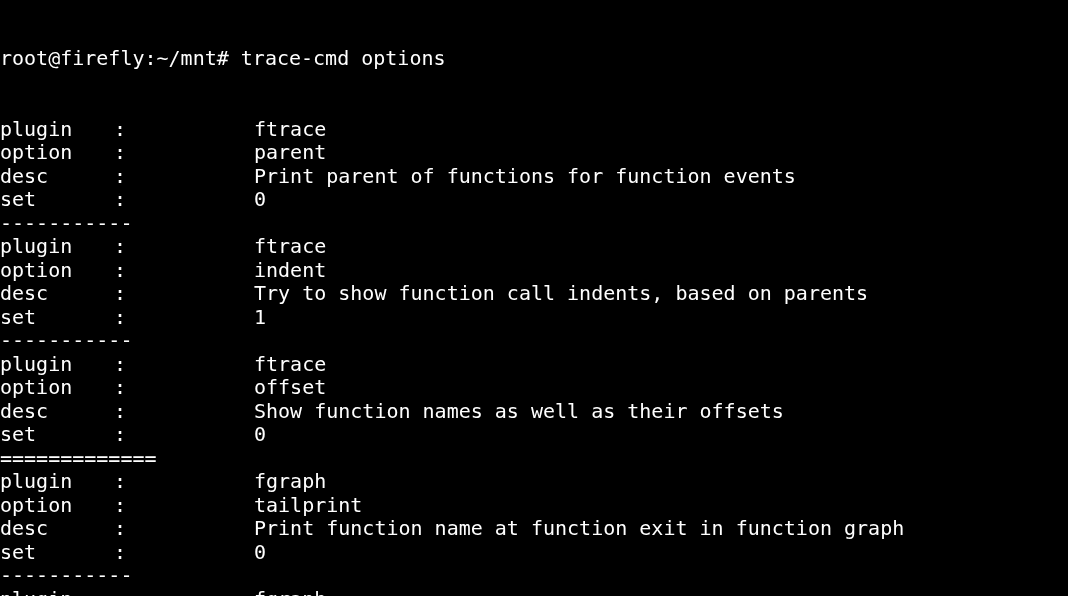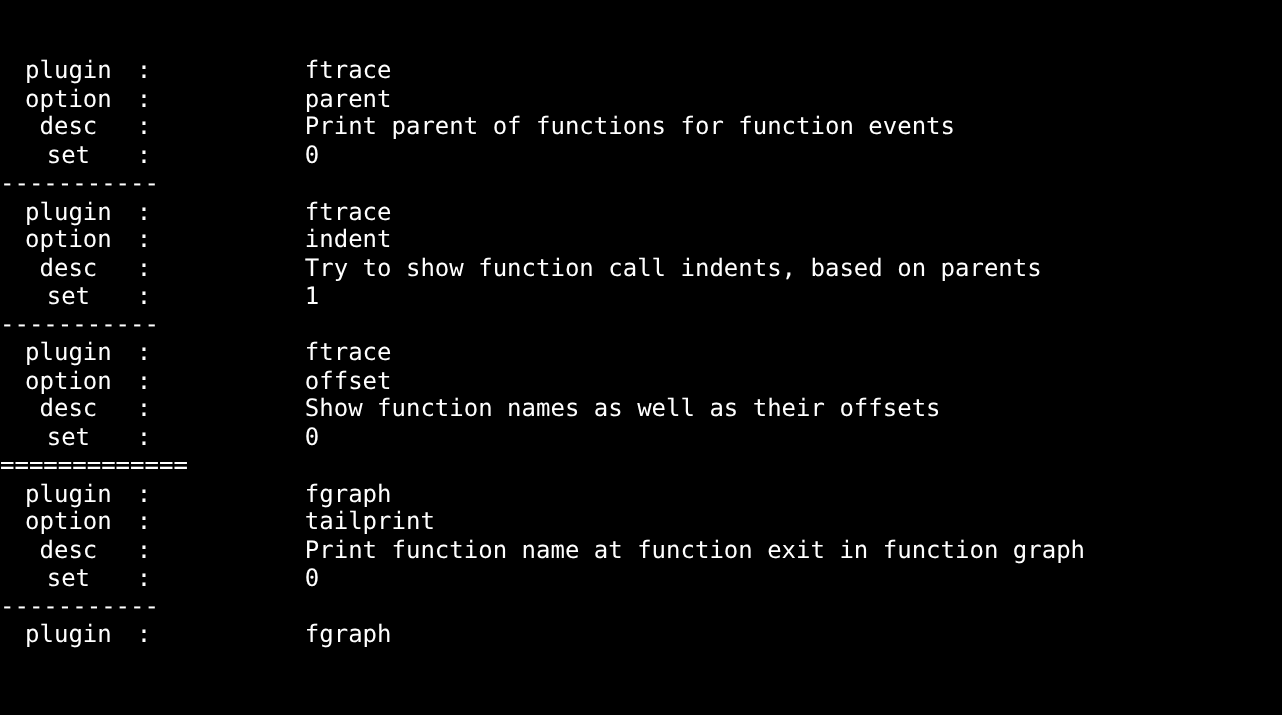--- a/index.html
+++ b/index.html
@@ -13,23 +13,24 @@
     width: 1068px;
     height: 596px;
     overflow: hidden;
     font-weight: 500;
   }
   .terminal {
     white-space: pre;
     padding: 0;
   }
   .row { display: block; }
-  .label { display: inline-block; width: 114px; text-align: center; }
+  .label { display: inline-block; width: 114px; text-align: left; }
   .colon { display: inline-block; width: 12px; text-align: left; }
   .gap { display: inline-block; width: 90px; }
   .val { display: inline-block; margin-left: 38px; }
 </style>
 </head>
 <body>
 
 <div class="terminal">
+  <span class="row"><span>root@firefly:~/mnt# </span><span>trace-cmd options</span></span>
   <div id="output"><span class="row"><span class="label">plugin</span><span class="colon">:</span><span class="gap"></span><span class="val">ftrace</span></span><span class="row"><span class="label">option</span><span class="colon">:</span><span class="gap"></span><span class="val">parent</span></span><span class="row"><span class="label">desc</span><span class="colon">:</span><span class="gap"></span><span class="val">Print parent of functions for function events</span></span><span class="row"><span class="label">set</span><span class="colon">:</span><span class="gap"></span><span class="val">0</span></span><span class="row">-----------</span><span class="row"><span class="label">plugin</span><span class="colon">:</span><span class="gap"></span><span class="val">ftrace</span></span><span class="row"><span class="label">option</span><span class="colon">:</span><span class="gap"></span><span class="val">indent</span></span><span class="row"><span class="label">desc</span><span class="colon">:</span><span class="gap"></span><span class="val">Try to show function call indents, based on parents</span></span><span class="row"><span class="label">set</span><span class="colon">:</span><span class="gap"></span><span class="val">1</span></span><span class="row">-----------</span><span class="row"><span class="label">plugin</span><span class="colon">:</span><span class="gap"></span><span class="val">ftrace</span></span><span class="row"><span class="label">option</span><span class="colon">:</span><span class="gap"></span><span class="val">offset</span></span><span class="row"><span class="label">desc</span><span class="colon">:</span><span class="gap"></span><span class="val">Show function names as well as their offsets</span></span><span class="row"><span class="label">set</span><span class="colon">:</span><span class="gap"></span><span class="val">0</span></span><span class="row">=============</span><span class="row"><span class="label">plugin</span><span class="colon">:</span><span class="gap"></span><span class="val">fgraph</span></span><span class="row"><span class="label">option</span><span class="colon">:</span><span class="gap"></span><span class="val">tailprint</span></span><span class="row"><span class="label">desc</span><span class="colon">:</span><span class="gap"></span><span class="val">Print function name at function exit in function graph</span></span><span class="row"><span class="label">set</span><span class="colon">:</span><span class="gap"></span><span class="val">0</span></span><span class="row">-----------</span><span class="row"><span class="label">plugin</span><span class="colon">:</span><span class="gap"></span><span class="val">fgraph</span></span></div>
 </div>
 
 </body></html>

